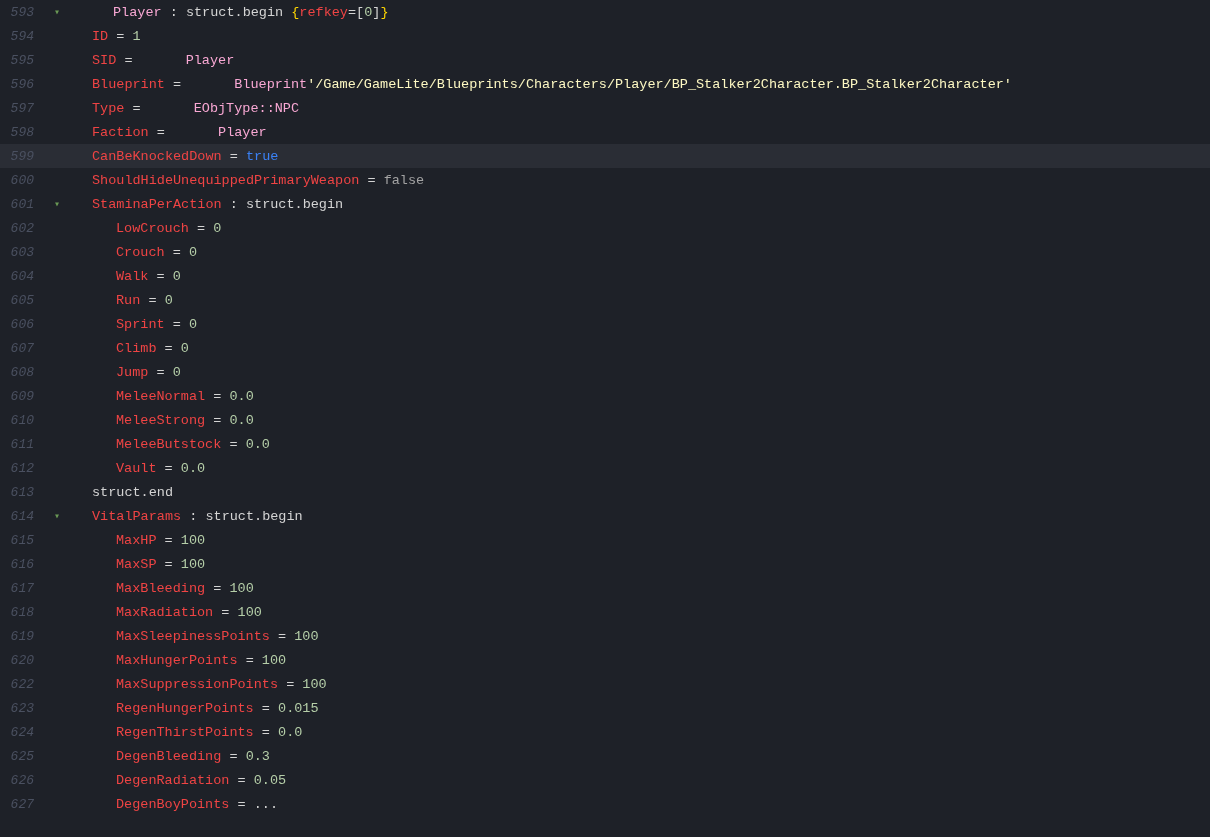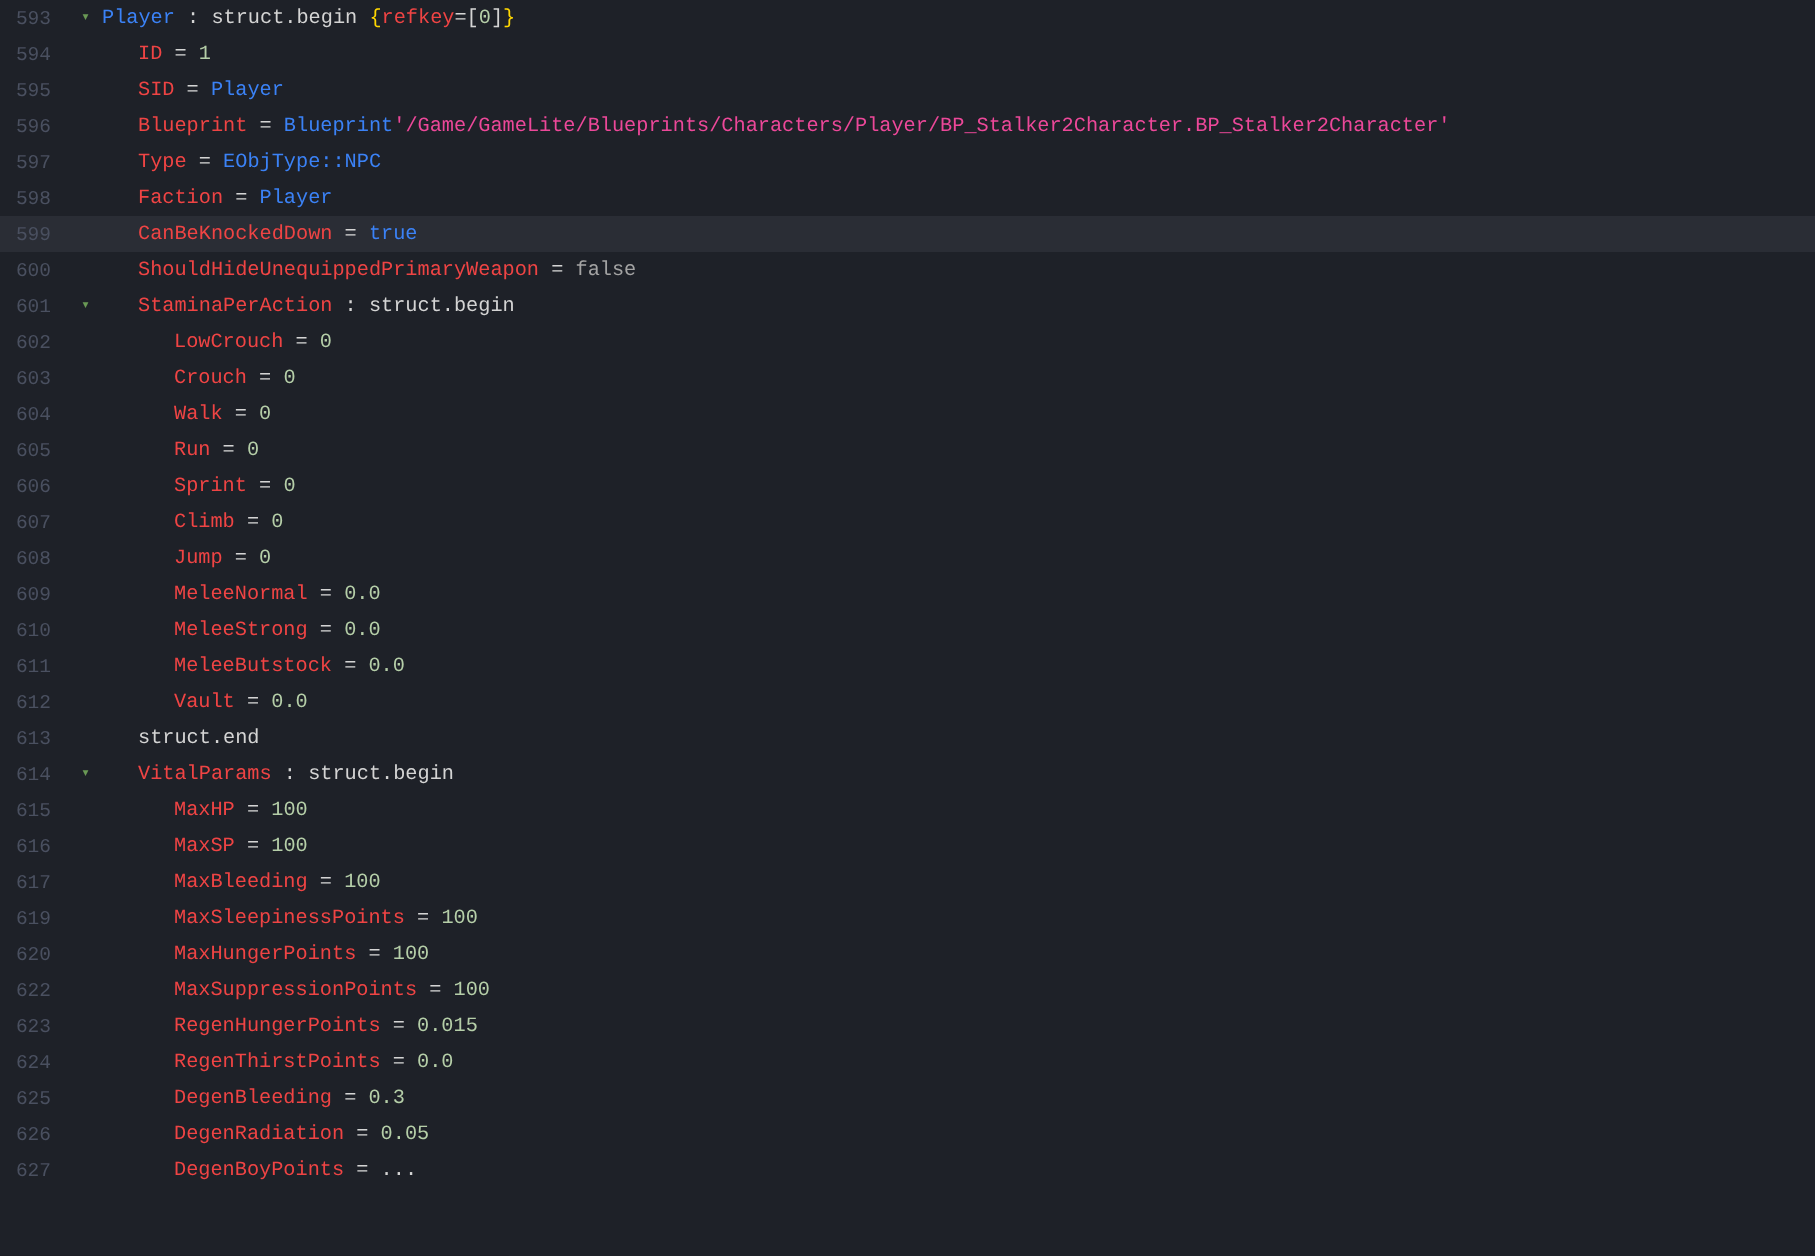--- a/index.html
+++ b/index.html
@@ -39,42 +39,43 @@
 
     .line-number {
       display: inline-block;
       width: 50px;
       min-width: 50px;
       text-align: right;
       padding-right: 16px;
       color: #4a5060;
       user-select: none;
       font-size: 13px;
+      font-style: italic;
     }
 
     .fold-arrow {
       display: inline-block;
       width: 14px;
       min-width: 14px;
       color: #4a5060;
       font-size: 10px;
       text-align: center;
     }
 
     .code-content {
       padding-left: 4px;
       display: inline;
     }
 
     
     .t-white { color: #d4d4d4; }
-    .t-cyan { color: #3b82f6; }
+    .t-cyan { color: #f9a8d4; margin-left: 45px; }
     .t-light-blue { color: #ef4444; }
     .t-number { color: #b5cea8; }
-    .t-string { color: #ec4899; }
+    .t-string { color: #fef9c3; }
     .t-bracket { color: #ffd700; }
     .t-value-true { color: #3b82f6; }
     .t-value-false { color: #a3a3a3; }
   </style>
 </head>
 <body>
 
 <div class="code-container" id="code-editor">
 <div class="code-line">
       <span class="line-number">593</span>
@@ -219,20 +220,26 @@
       <span style="display: inline-block; width: 48px;"></span>
       <span class="code-content"><span class="t-light-blue">MaxSP</span><span class="t-white"> = </span><span class="t-number">100</span></span>
     </div>
     <div class="code-line">
       <span class="line-number">617</span>
       <span class="fold-arrow"> </span>
       <span style="display: inline-block; width: 48px;"></span>
       <span class="code-content"><span class="t-light-blue">MaxBleeding</span><span class="t-white"> = </span><span class="t-number">100</span></span>
     </div>
     <div class="code-line">
+      <span class="line-number">618</span>
+      <span class="fold-arrow"> </span>
+      <span style="display: inline-block; width: 48px;"></span>
+      <span class="code-content"><span class="t-light-blue">MaxRadiation</span><span class="t-white"> = </span><span class="t-number">100</span></span>
+    </div>
+    <div class="code-line">
       <span class="line-number">619</span>
       <span class="fold-arrow"> </span>
       <span style="display: inline-block; width: 48px;"></span>
       <span class="code-content"><span class="t-light-blue">MaxSleepinessPoints</span><span class="t-white"> = </span><span class="t-number">100</span></span>
     </div>
     <div class="code-line">
       <span class="line-number">620</span>
       <span class="fold-arrow"> </span>
       <span style="display: inline-block; width: 48px;"></span>
       <span class="code-content"><span class="t-light-blue">MaxHungerPoints</span><span class="t-white"> = </span><span class="t-number">100</span></span>

